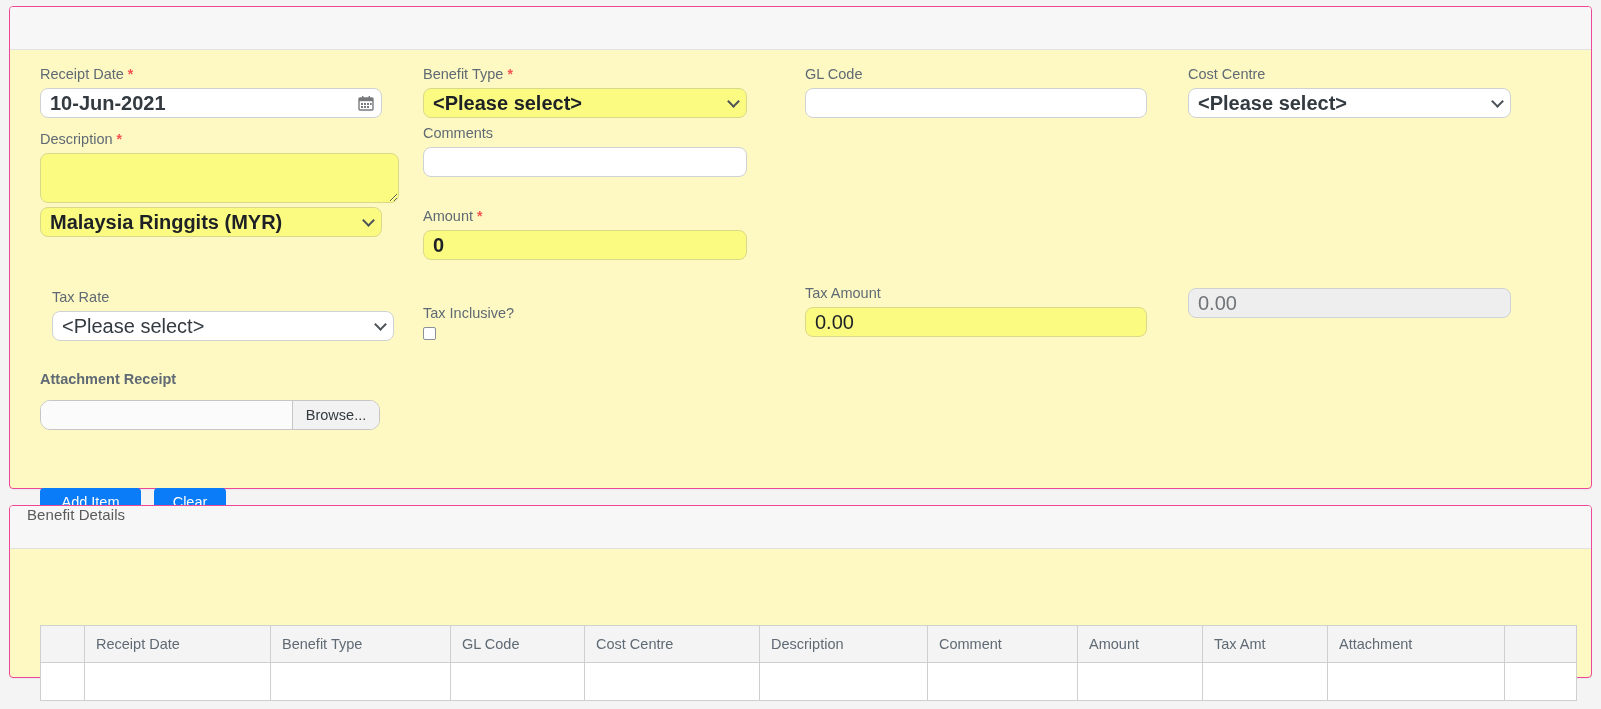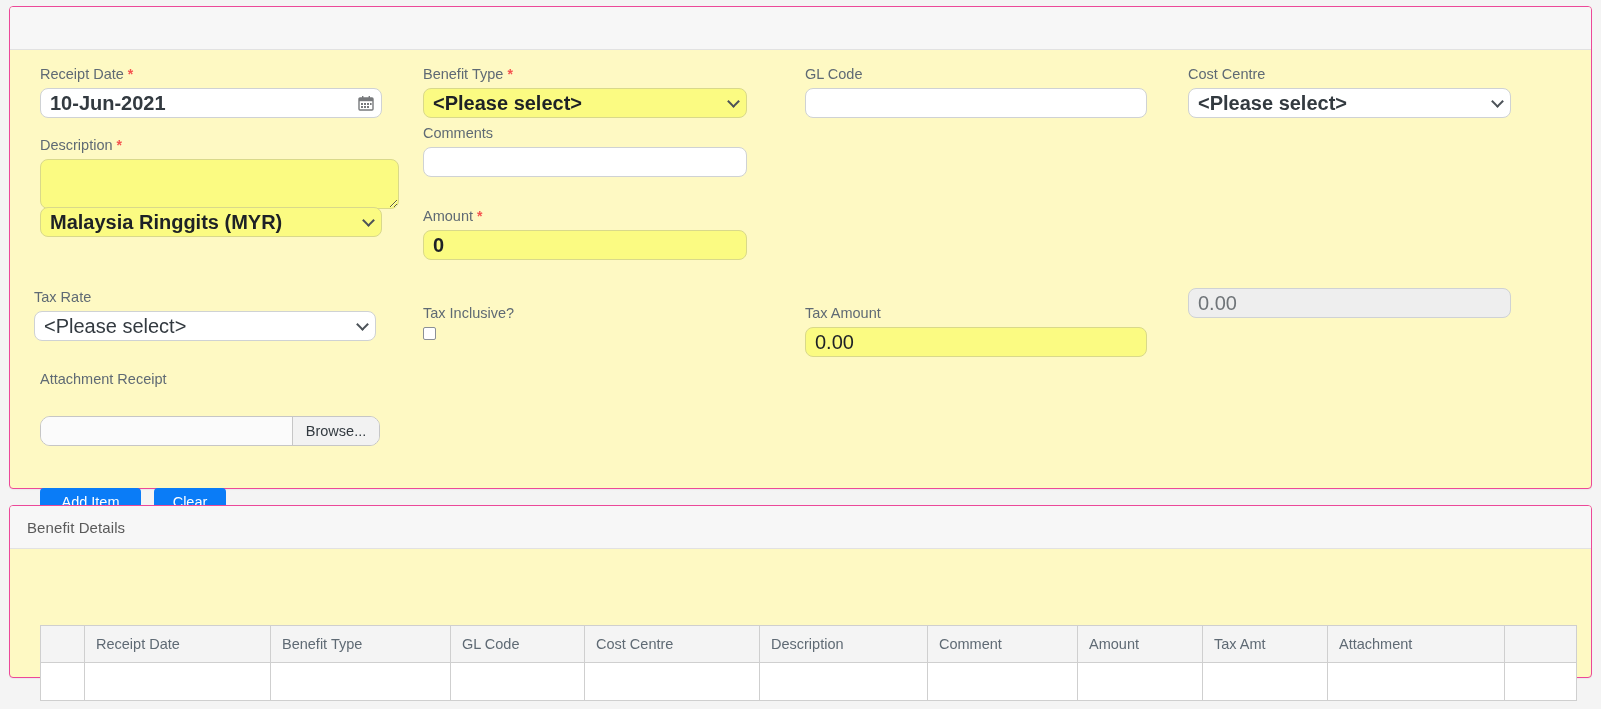--- a/index.html
+++ b/index.html
@@ -33,21 +33,21 @@
   #card-main   { left: 9px;  top: 6px;   width: 1583px; height: 483px; }
   #card-detail { left: 9px;  top: 505px; width: 1583px; height: 173px; }
 
   .card-header {
     height: 43px;
     background: #f7f7f7;
     border-bottom: 1px solid #e2e2e2;
     border-top-left-radius: 3px;
     border-top-right-radius: 3px;
     display: flex;
-    align-items: center;
+    align-items: flex-start;
     padding: 0 17px;
   }
   .card-header-title {
     font-size: 15px;
     color: #5a5a5a;
     font-weight: 400;
     letter-spacing: 0.1px;
   }
   .card-body { position: relative; }
 
@@ -258,21 +258,21 @@
       <div class="field" style="left:1178px; top:15px; width:323px;">
         <label class="label">Cost Centre</label>
         <div class="select-wrap">
           <select class="ctl" style="font-weight:bold;">
             <option>&lt;Please select&gt;</option>
           </select>
           <span class="chevron"></span>
         </div>
       </div>
 
-      <div class="field" style="left:30px; top:86px; width:359px;">
+      <div class="field" style="left:30px; top:80px; width:359px;">
         <label class="label">
           <span>Description</span>
           <span class="req">*</span>
         </label>
         <textarea class="ctl yellow" placeholder="" style=""></textarea>
       </div>
 
       <div class="field" style="left:413px; top:74px; width:324px;">
         <label class="label">Comments</label>
         <input type="text" class="ctl" value="" style="">
@@ -288,46 +288,46 @@
       </div>
 
       <div class="field" style="left:413px; top:157px; width:324px;">
         <label class="label">
           <span>Amount</span>
           <span class="req">*</span>
         </label>
         <input type="text" class="ctl yellow" value="0" style="">
       </div>
 
-      <div class="field" style="left:24px; top:238px; width:342px;">
+      <div class="field" style="left:42px; top:238px; width:342px;">
         <label class="label">Tax Rate</label>
         <div class="select-wrap">
           <select class="ctl">
             <option>&lt;Please select&gt;</option>
           </select>
           <span class="chevron"></span>
         </div>
       </div>
 
       <div class="field" style="left:413px; top:254px; width:200px;">
         <label class="label">Tax Inclusive?</label>
         <input type="checkbox" class="cbx" style="">
       </div>
 
-      <div class="field" style="left:795px; top:254px; width:342px;">
+      <div class="field" style="left:795px; top:234px; width:342px;">
         <label class="label">Tax Amount</label>
         <input type="text" class="ctl yellow" style="font-weight: normal;" value="0.00">
       </div>
 
       <div class="field" style="left:1178px; top:238px; width:323px;">
         <input type="text" class="ctl disabled" readonly="" value="0.00" style="">
       </div>
 
       <div class="field" style="left:30px; top:320px; width:342px;">
-        <label class="label" style="margin-bottom:28px;">Attachment Receipt</label>
+        <label class="label" style="margin-bottom:12px;font-weight:bold;">Attachment Receipt</label>
         <div class="file-row">
           <div class="file-name"></div>
           <div class="file-browse">Browse...</div>
         </div>
       </div>
 
       <div class="btn-row">
         <button class="btn" id="btn-add">Add Item</button>
         <button class="btn" id="btn-clear">Clear</button>
       </div>

